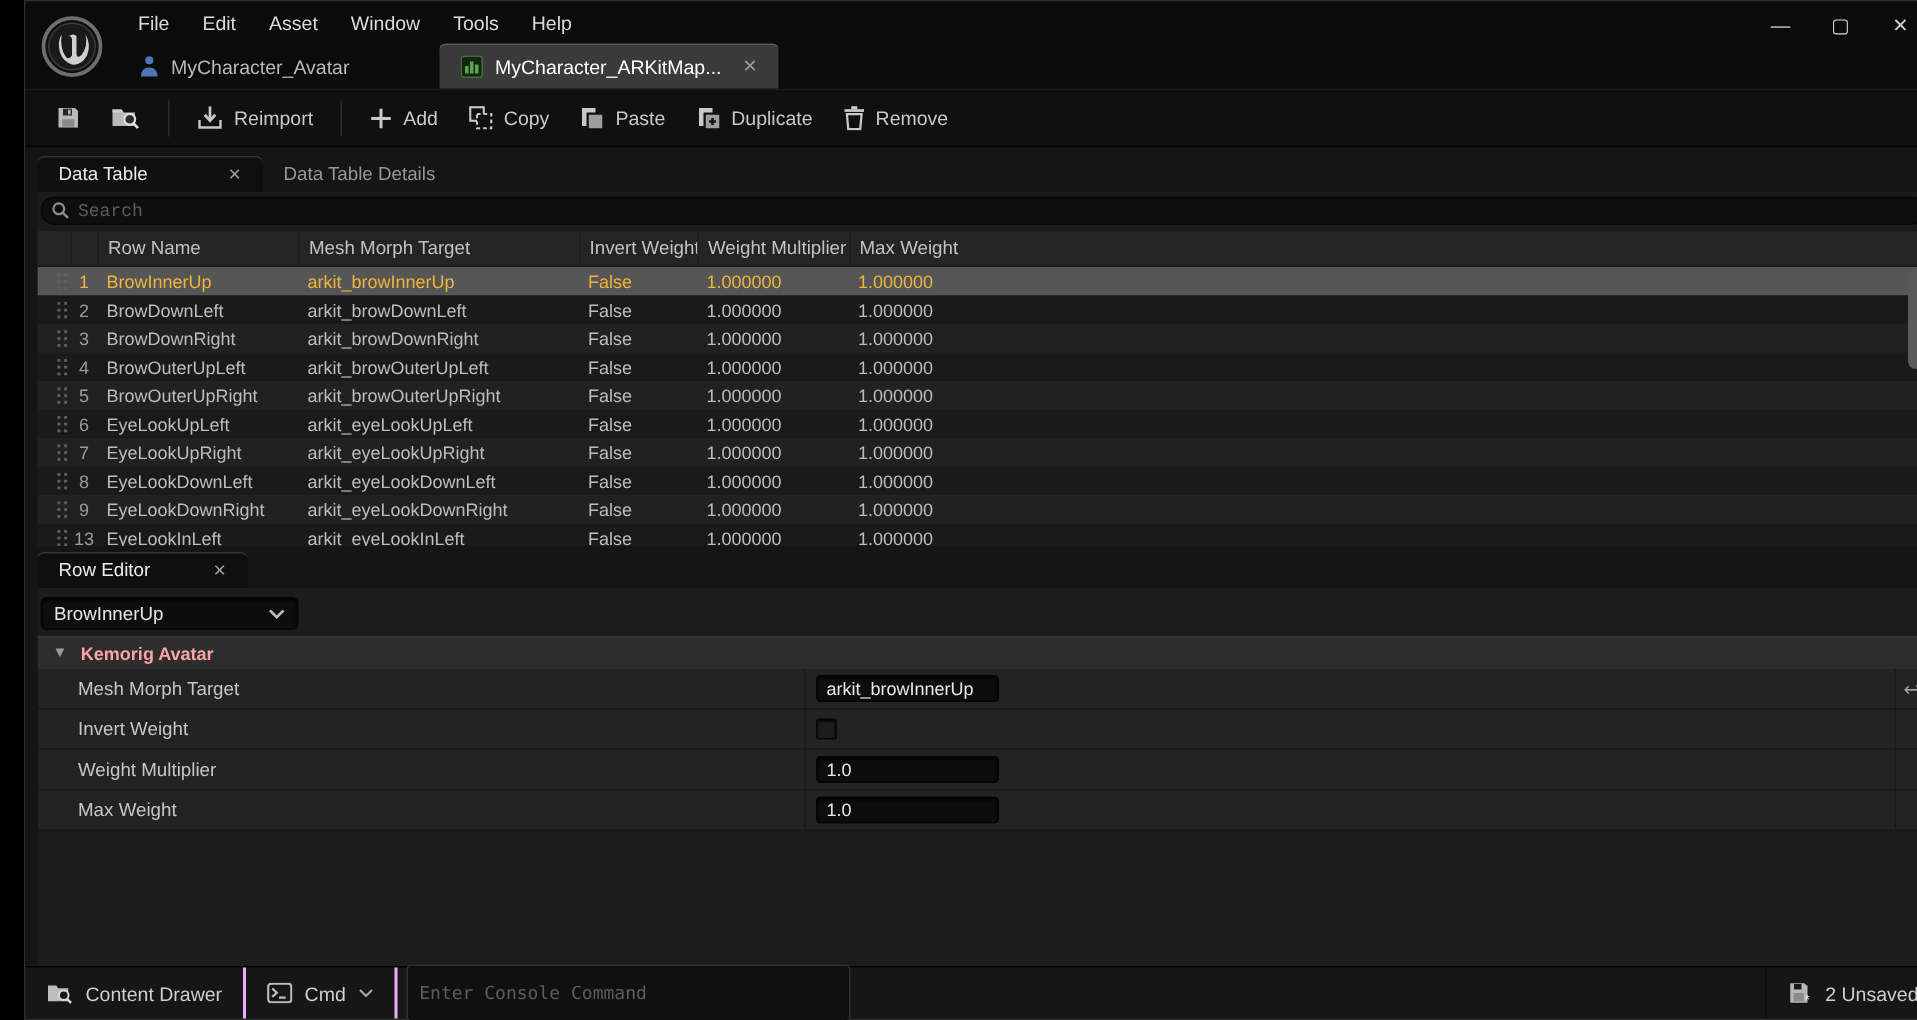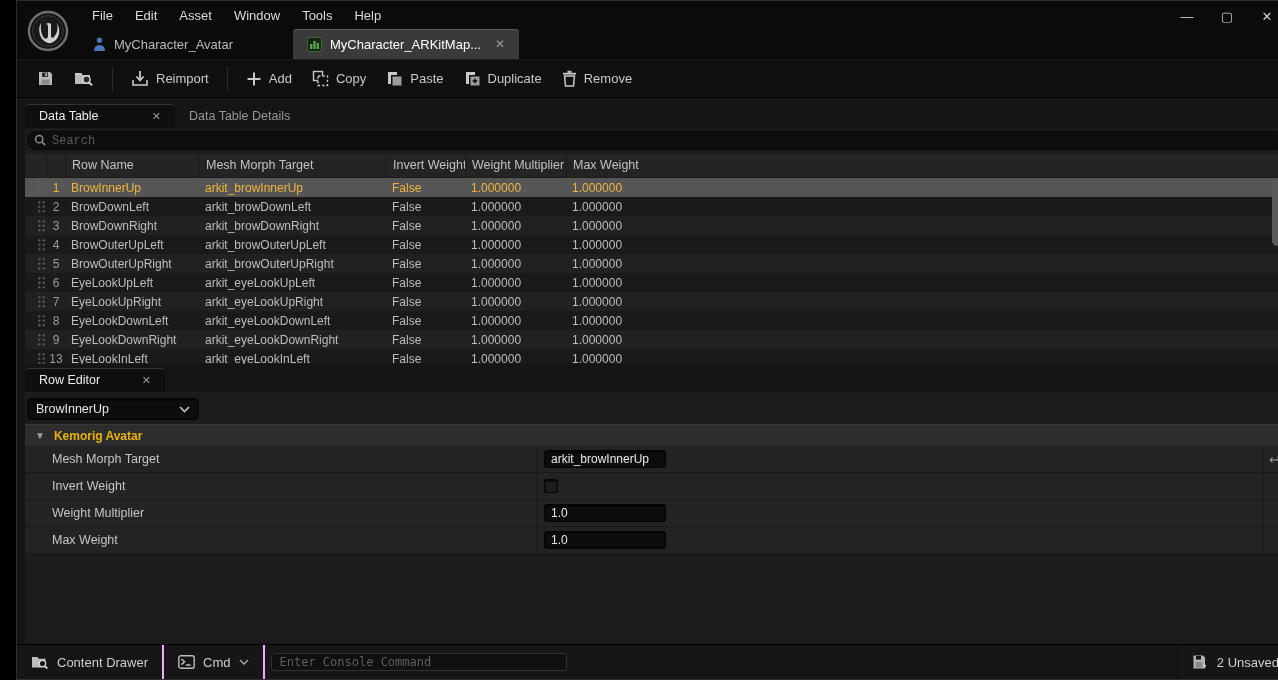--- a/index.html
+++ b/index.html
@@ -59,36 +59,36 @@
   .draghandle { width:9px; height:13px; margin-left:6px;
      background-image:radial-gradient(#5e5e5e 1px, transparent 1.2px);
      background-size:4.5px 4.5px; }
   .vscroll { position:absolute; right:3px; top:2px; width:10px; height:66px; background:#5a5a5a; border-radius:5px; }
 
   
   .roweditor-panel { flex:1 1 auto; display:flex; flex-direction:column; overflow:hidden; }
   .re-body { flex:1 1 auto; background:#1c1c1c; padding-top:4px; }
   .re-dropdown { margin:2px 0 4px 2px; width:172px; height:22px; background:#0d0d0d; border:1px solid #060606; border-radius:4px; display:flex; align-items:center; justify-content:space-between; padding:0 8px; color:#e6e6e6; font-size:12.5px; box-shadow:inset 0 1px 2px #000; }
   .re-category { height:22px; background:#2d2d2d; border-top:1px solid #383838; display:flex; align-items:center; gap:9px; padding-left:10px; margin-top:4px; }
-  .re-category .cat-label { font-weight:bold; font-size:12px; color:#eab308; }
+  .re-category .cat-label { font-weight:bold; font-size:12px; color:#fca5a5; }
   .tri { color:#9a9a9a; font-size:10px; }
   .re-row { display:flex; align-items:center; height:27px; background:#232323; border-bottom:1px solid #191919; }
   .re-label { width:512px; padding-left:27px; color:#c6c6c6; font-size:12.5px; border-right:1px solid #1a1a1a; height:100%; display:flex; align-items:center; }
   .re-value { flex:1 1 auto; padding-left:7px; height:100%; display:flex; align-items:center; }
   .re-reset-col { width:22px; height:100%; border-left:1px solid #1a1a1a; display:flex; align-items:center; justify-content:center; }
   .re-input { width:122px; height:18px; background:#0d0d0d; border:1px solid #050505; border-radius:3px; color:#e8e8e8; font-size:12px; padding:0 6px; outline:none; box-shadow:inset 0 1px 2px #000; font-family:"Liberation Sans",sans-serif; }
   .re-checkbox { width:14px; height:14px; background:#1d1d1d; border:1px solid #060606; border-radius:2px; box-shadow:inset 0 1px 2px #000; }
   .reset-icon { color:#9f9f9f; font-size:13px; }
 
   
   .statusbar { height:35px; background:#161616; border-top:1px solid #000; display:flex; align-items:stretch; flex:0 0 auto; }
   .sb-btn { display:flex; align-items:center; gap:8px; padding:0 14px; color:#cfcfcf; border-right:2px solid #f0abfc; }
   .sb-chev { color:#a5a5a5; font-size:11px; }
   .console-wrap { display:flex; align-items:center; padding:0 6px; }
-  .console-input { width:296px; height:18px; background:#101010; border:1px solid #303030; border-radius:3px; color:#15803d; font-family:"DejaVu Sans Mono", monospace; font-size:12px; padding:0 8px; outline:none; }
+  .console-input { width:296px; height:38px; background:#101010; border:1px solid #303030; border-radius:3px; color:#15803d; font-family:"DejaVu Sans Mono", monospace; font-size:12px; padding:0 8px; outline:none; }
   .console-input::placeholder { color:#5e5e5e; }
   .sb-spacer { flex:1 1 auto; }
   .sb-right { display:flex; }
   .sb-right .sb-btn { border-left:1px solid #0b0b0b; border-right:none; }
 
   .icon { display:inline-flex; align-items:center; justify-content:center; }
 </style>
 </head>
 <body>
 

